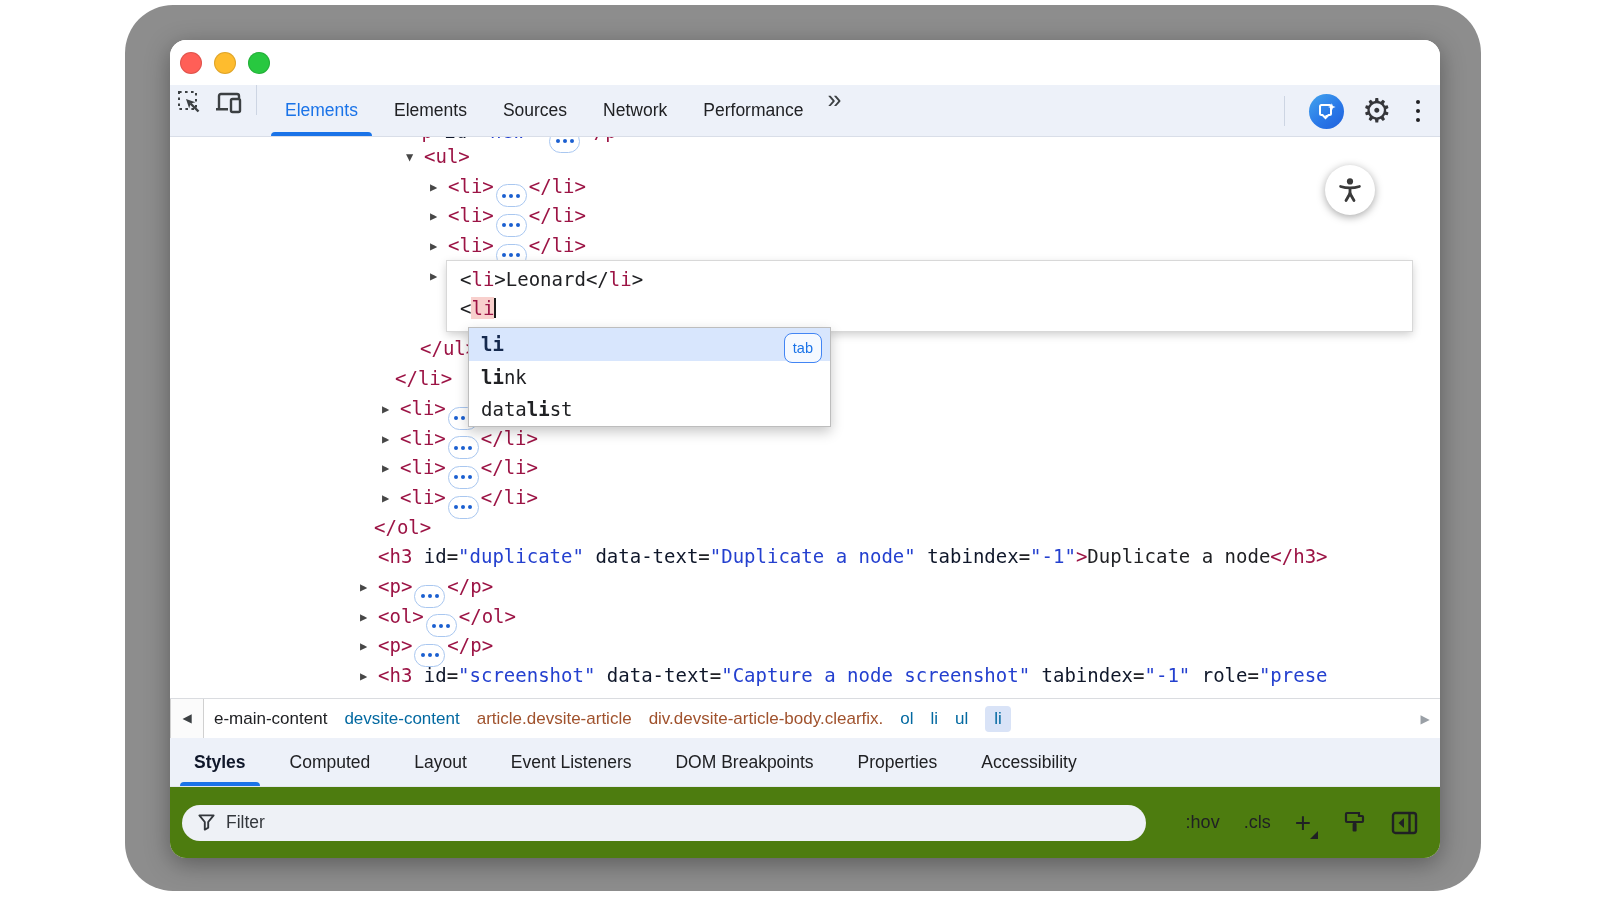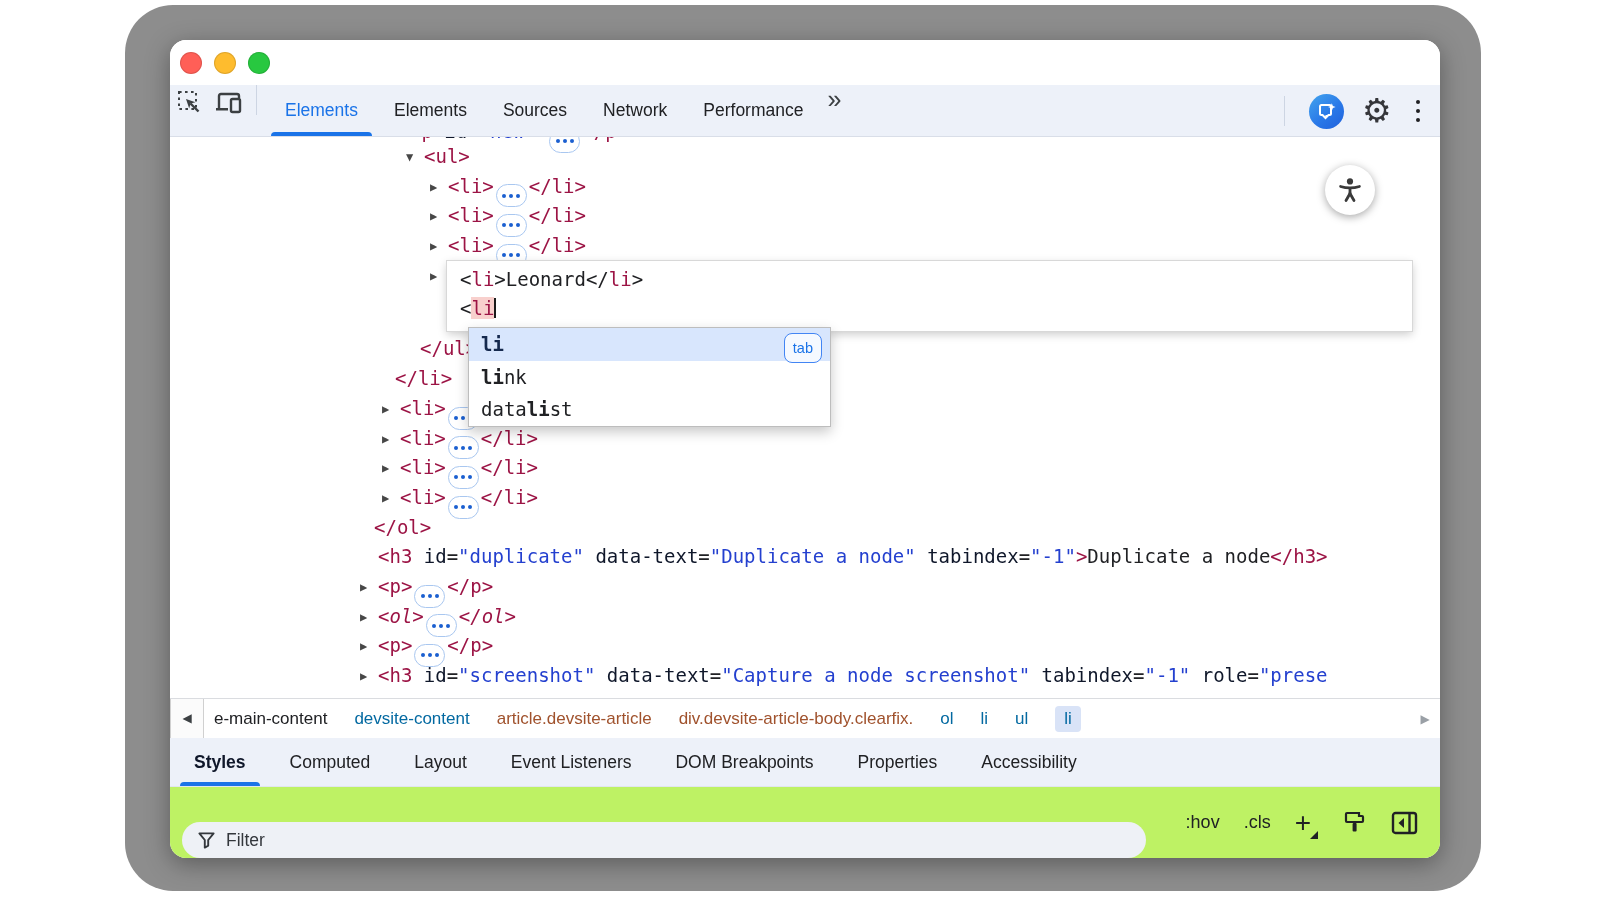--- a/index.html
+++ b/index.html
@@ -64,36 +64,36 @@
 
   
   .axbtn { position:absolute; left:1155px; top:28px; width:50px; height:50px; border-radius:50%; background:#fff;
            box-shadow:0 2px 8px rgba(0,0,0,.35); display:flex; align-items:center; justify-content:center; z-index:6; }
 
   
   .crumbs { position:absolute; left:0; top:658px; width:1270px; height:40px; background:#fff; border-top:1px solid #dadce0;
             display:flex; align-items:center; font-size:17px; }
   .crumb-left { width:34px; height:40px; border:1px solid #d0d0d0; border-top:none; background:#fbfbfb;
                 display:flex; align-items:center; justify-content:center; color:#3c4043; font-size:12px; flex:0 0 auto; }
-  .crumb-items { display:flex; align-items:center; gap:27px; margin-left:10px; white-space:nowrap; overflow:hidden; flex:1; }
+  .crumb-items { display:flex; align-items:center; gap:17px; margin-left:10px; white-space:nowrap; overflow:hidden; flex:1; }
   .crumb.c-dark { color:#202124; }
   .crumb.c-tag { color:#0369a1; }
   .crumb.c-class { color:#a0522d; }
   .crumb.sel { background:#d9e3f7; padding:3px 9px; border-radius:4px; }
   .crumb-right { width:30px; height:40px; display:flex; align-items:center; justify-content:center; color:#9aa0a6; font-size:12px; flex:0 0 auto; }
 
   
   .tabs2 { position:absolute; left:0; top:698px; width:1270px; height:49px; background:#edf1f9; border-bottom:1px solid #e2e6ee;
            display:flex; align-items:stretch; padding-left:2px; }
   .t2 { position:relative; display:flex; align-items:center; padding:0 22px; font-size:17.5px; color:#202124; }
   .t2.active { color:#0f172a;font-weight:bold; }
   .t2.active::after { content:""; position:absolute; left:8px; right:8px; bottom:0; height:4px; background:#1a73e8; border-radius:4px 4px 0 0; }
 
   
-  .filterrow { position:absolute; left:0; top:747px; width:1270px; height:71px; background:#bef264; display:flex; align-items:flex-end; }
+  .filterrow { position:absolute; left:0; top:747px; width:1270px; height:71px; background:#4d7c0f; display:flex; align-items:center; }
   .fpill { position:relative; margin-left:12px; width:964px; height:36px; border-radius:18px; background:#eef1f6; display:flex; align-items:center; }
   .fpill svg { margin-left:15px; }
   .finput { border:none; outline:none; background:transparent; font-size:17.5px; color:#202124; margin-left:10px; width:800px; font-family:"Liberation Sans",sans-serif; }
   .finput::placeholder { color:#33373c; opacity:1; }
   .fctrls { position:absolute; right:22px; display:flex; align-items:center; gap:24px; height:71px; }
   .fbtn { font-size:18px; color:#202124; }
   .plusbtn { position:relative; font-size:28px; font-weight:400; color:#202124; line-height:1; padding-right:7px; }
   .plusbtn::after { content:""; position:absolute; right:0; bottom:-2px; border-left:8px solid transparent; border-bottom:8px solid #202124; }
   .icbtn { display:flex; align-items:center; justify-content:center; }
 </style>
@@ -164,21 +164,21 @@
         <div class="trow" style="top: 122.6px; padding-left: 278px;"><span class="tri">▶</span></div>
         <div class="trow" style="top: 196px; padding-left: 250px;"><span class="tri"></span><span class="sg-tag">&lt;/ul&gt;</span></div>
         <div class="trow" style="top: 226px; padding-left: 225px;"><span class="tri"></span><span class="sg-tag">&lt;/li&gt;</span></div>
         <div class="trow" style="top: 256px; padding-left: 230px;"><span class="tri">▶</span><span class="sg-tag">&lt;li&gt;</span><span class="ell"><i></i><i></i><i></i></span><span class="sg-tag">&lt;/li&gt;</span></div>
         <div class="trow" style="top: 285.6px; padding-left: 230px;"><span class="tri">▶</span><span class="sg-tag">&lt;li&gt;</span><span class="ell"><i></i><i></i><i></i></span><span class="sg-tag">&lt;/li&gt;</span></div>
         <div class="trow" style="top: 315.3px; padding-left: 230px;"><span class="tri">▶</span><span class="sg-tag">&lt;li&gt;</span><span class="ell"><i></i><i></i><i></i></span><span class="sg-tag">&lt;/li&gt;</span></div>
         <div class="trow" style="top: 345px; padding-left: 230px;"><span class="tri">▶</span><span class="sg-tag">&lt;li&gt;</span><span class="ell"><i></i><i></i><i></i></span><span class="sg-tag">&lt;/li&gt;</span></div>
         <div class="trow" style="top: 374.6px; padding-left: 204px;"><span class="tri"></span><span class="sg-tag">&lt;/ol&gt;</span></div>
         <div class="trow" style="top: 404.3px; padding-left: 208px;"><span class="tri"></span><span class="sg-tag">&lt;h3</span><span class="sg-attr"> id</span><span class="sg-punct">=</span><span class="sg-val">"duplicate"</span><span class="sg-attr"> data-text</span><span class="sg-punct">=</span><span class="sg-val">"Duplicate a node"</span><span class="sg-attr"> tabindex</span><span class="sg-punct">=</span><span class="sg-val">"-1"</span><span class="sg-tag">&gt;</span><span class="sg-text">Duplicate a node</span><span class="sg-tag">&lt;/h3&gt;</span></div>
         <div class="trow" style="top: 434px; padding-left: 208px;"><span class="tri">▶</span><span class="sg-tag">&lt;p&gt;</span><span class="ell"><i></i><i></i><i></i></span><span class="sg-tag">&lt;/p&gt;</span></div>
-        <div class="trow" style="top: 463.6px; padding-left: 208px; font-style: italic;"><span class="tri">▶</span><span class="sg-tag">&lt;ol&gt;</span><span class="ell"><i></i><i></i><i></i></span><span class="sg-tag">&lt;/ol&gt;</span></div>
+        <div class="trow" style="top: 463.6px; padding-left: 208px;"><span class="tri">▶</span><span class="sg-tag">&lt;ol&gt;</span><span class="ell"><i></i><i></i><i></i></span><span class="sg-tag">&lt;/ol&gt;</span></div>
         <div class="trow" style="top: 493.3px; padding-left: 208px;"><span class="tri">▶</span><span class="sg-tag">&lt;p&gt;</span><span class="ell"><i></i><i></i><i></i></span><span class="sg-tag">&lt;/p&gt;</span></div>
         <div class="trow" style="top: 523px; padding-left: 208px;"><span class="tri">▶</span><span class="sg-tag">&lt;h3</span><span class="sg-attr"> id</span><span class="sg-punct">=</span><span class="sg-val">"screenshot"</span><span class="sg-attr"> data-text</span><span class="sg-punct">=</span><span class="sg-val">"Capture a node screenshot"</span><span class="sg-attr"> tabindex</span><span class="sg-punct">=</span><span class="sg-val">"-1"</span><span class="sg-attr"> role</span><span class="sg-punct">=</span><span class="sg-val">"prese</span></div>
       </div>
 
     <div class="editbox">
       <div class="eline" id="eline1"><span class="sg-punct">&lt;</span><span class="sg-tag">li</span><span class="sg-punct">&gt;</span><span class="sg-text">Leonard</span><span class="sg-punct">&lt;/</span><span class="sg-tag">li</span><span class="sg-punct">&gt;</span></div>
       <div class="eline" id="eline2"><span class="sg-punct">&lt;</span><span class="sg-tag hl">li</span><span class="cursor"></span></div>
     </div>
 
     <div class="suggest" id="suggest">

